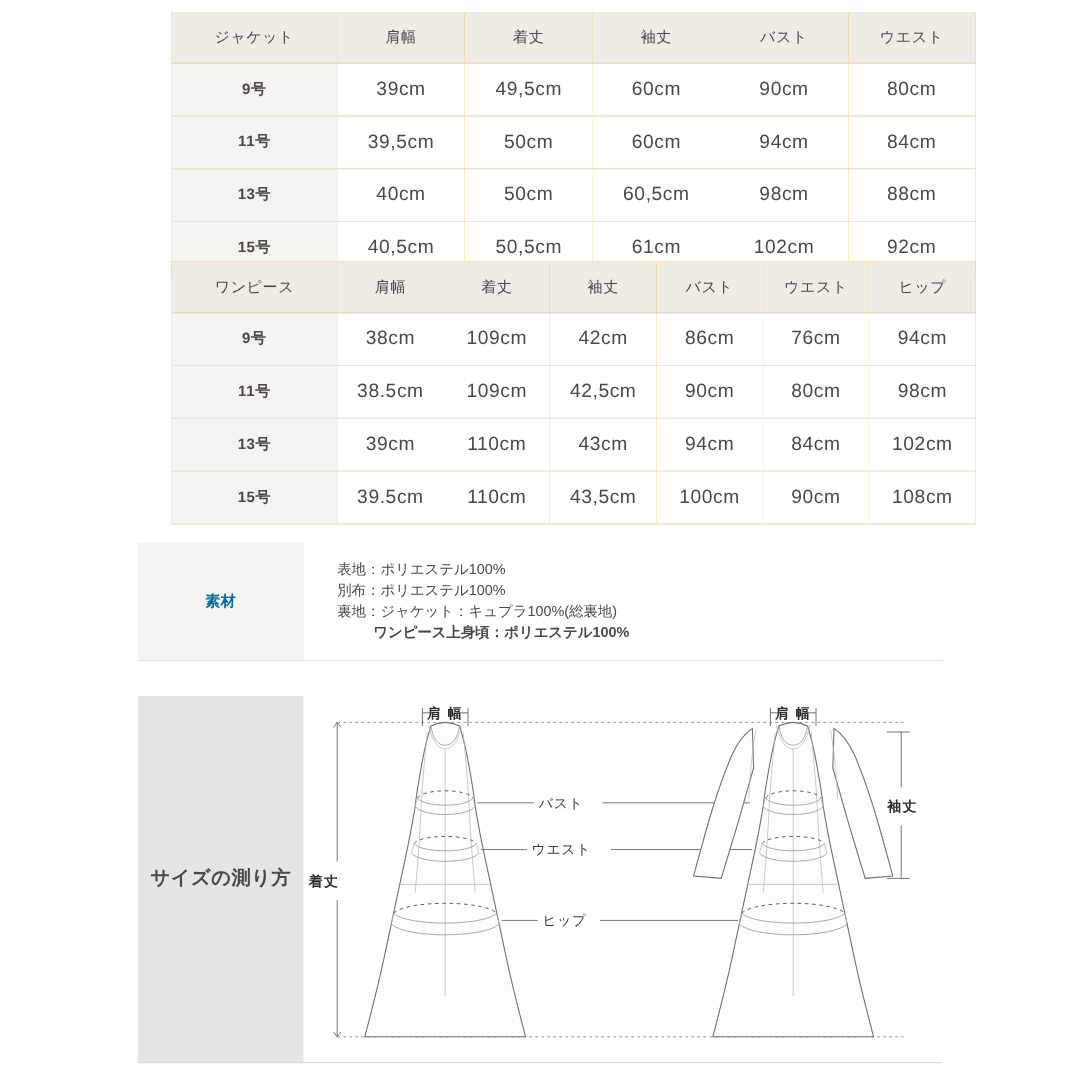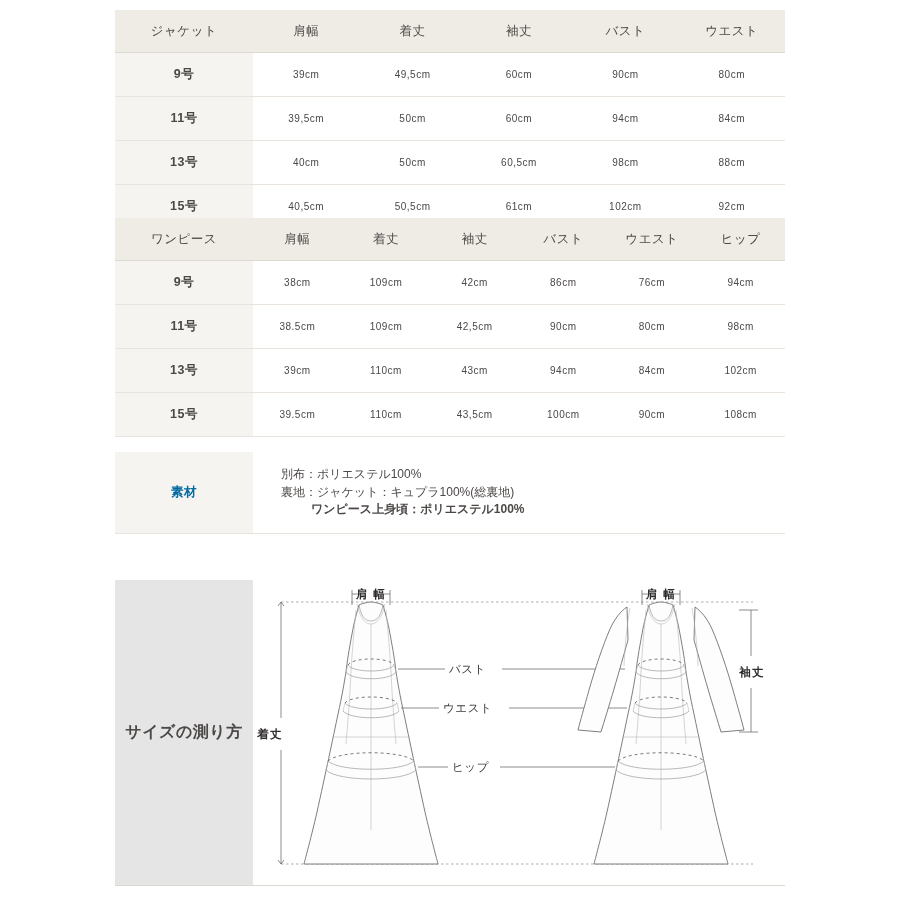--- a/index.html
+++ b/index.html
@@ -28,40 +28,41 @@
     left: 115px;
     width: 670px;
   }
 
   
   table.size-table {
     width: 670px;
     border-collapse: collapse;
     table-layout: fixed;
     background: #eab308;
+    margin-left: 28px;
   }
   table.size-table th,
   table.size-table td {
     border: none;
     text-align: center;
     vertical-align: middle;
     font-weight: normal;
     color: #4b4846;
     letter-spacing: 0.5px;
   }
   table.size-table thead th {
     background: #efece6;
     height: 40px;
     font-size: 12.5px;
     color: #4b4846;
     border-bottom: 1px solid #ddd8d0;
   }
   table.size-table tbody td {
     height: 41px;
-    font-size: 10px;
+    font-size: 16px;
     border-bottom: 1px solid #e8e4dd;
     background: #ffffff;
   }
   table.size-table tbody tr:last-child td {
     border-bottom: 1px solid #e8e4dd;
   }
   table.size-table tbody td.sizecol,
   table.size-table thead th.sizecol {
     background: #f6f4f0;
     font-weight: bold;
@@ -271,20 +272,21 @@
           <td>108cm</td>
         </tr>
       </tbody>
     </table>
   </div>
 
   <div class="sheet" style="top:452px;">
     <div class="info-block">
       <div class="info-label">素材</div>
       <div class="info-body">
+        <div class="ln">表地：ポリエステル100%</div>
         <div class="ln">別布：ポリエステル100%</div>
         <div class="ln">裏地：ジャケット：キュプラ100%(総裏地)</div>
         <div class="ln indent">ワンピース上身頃：ポリエステル100%</div>
       </div>
     </div>
   </div>
 
   <div class="sheet" style="top:580px;">
     <div class="diagram-block">
       <div class="diagram-label">サイズの測り方</div>

